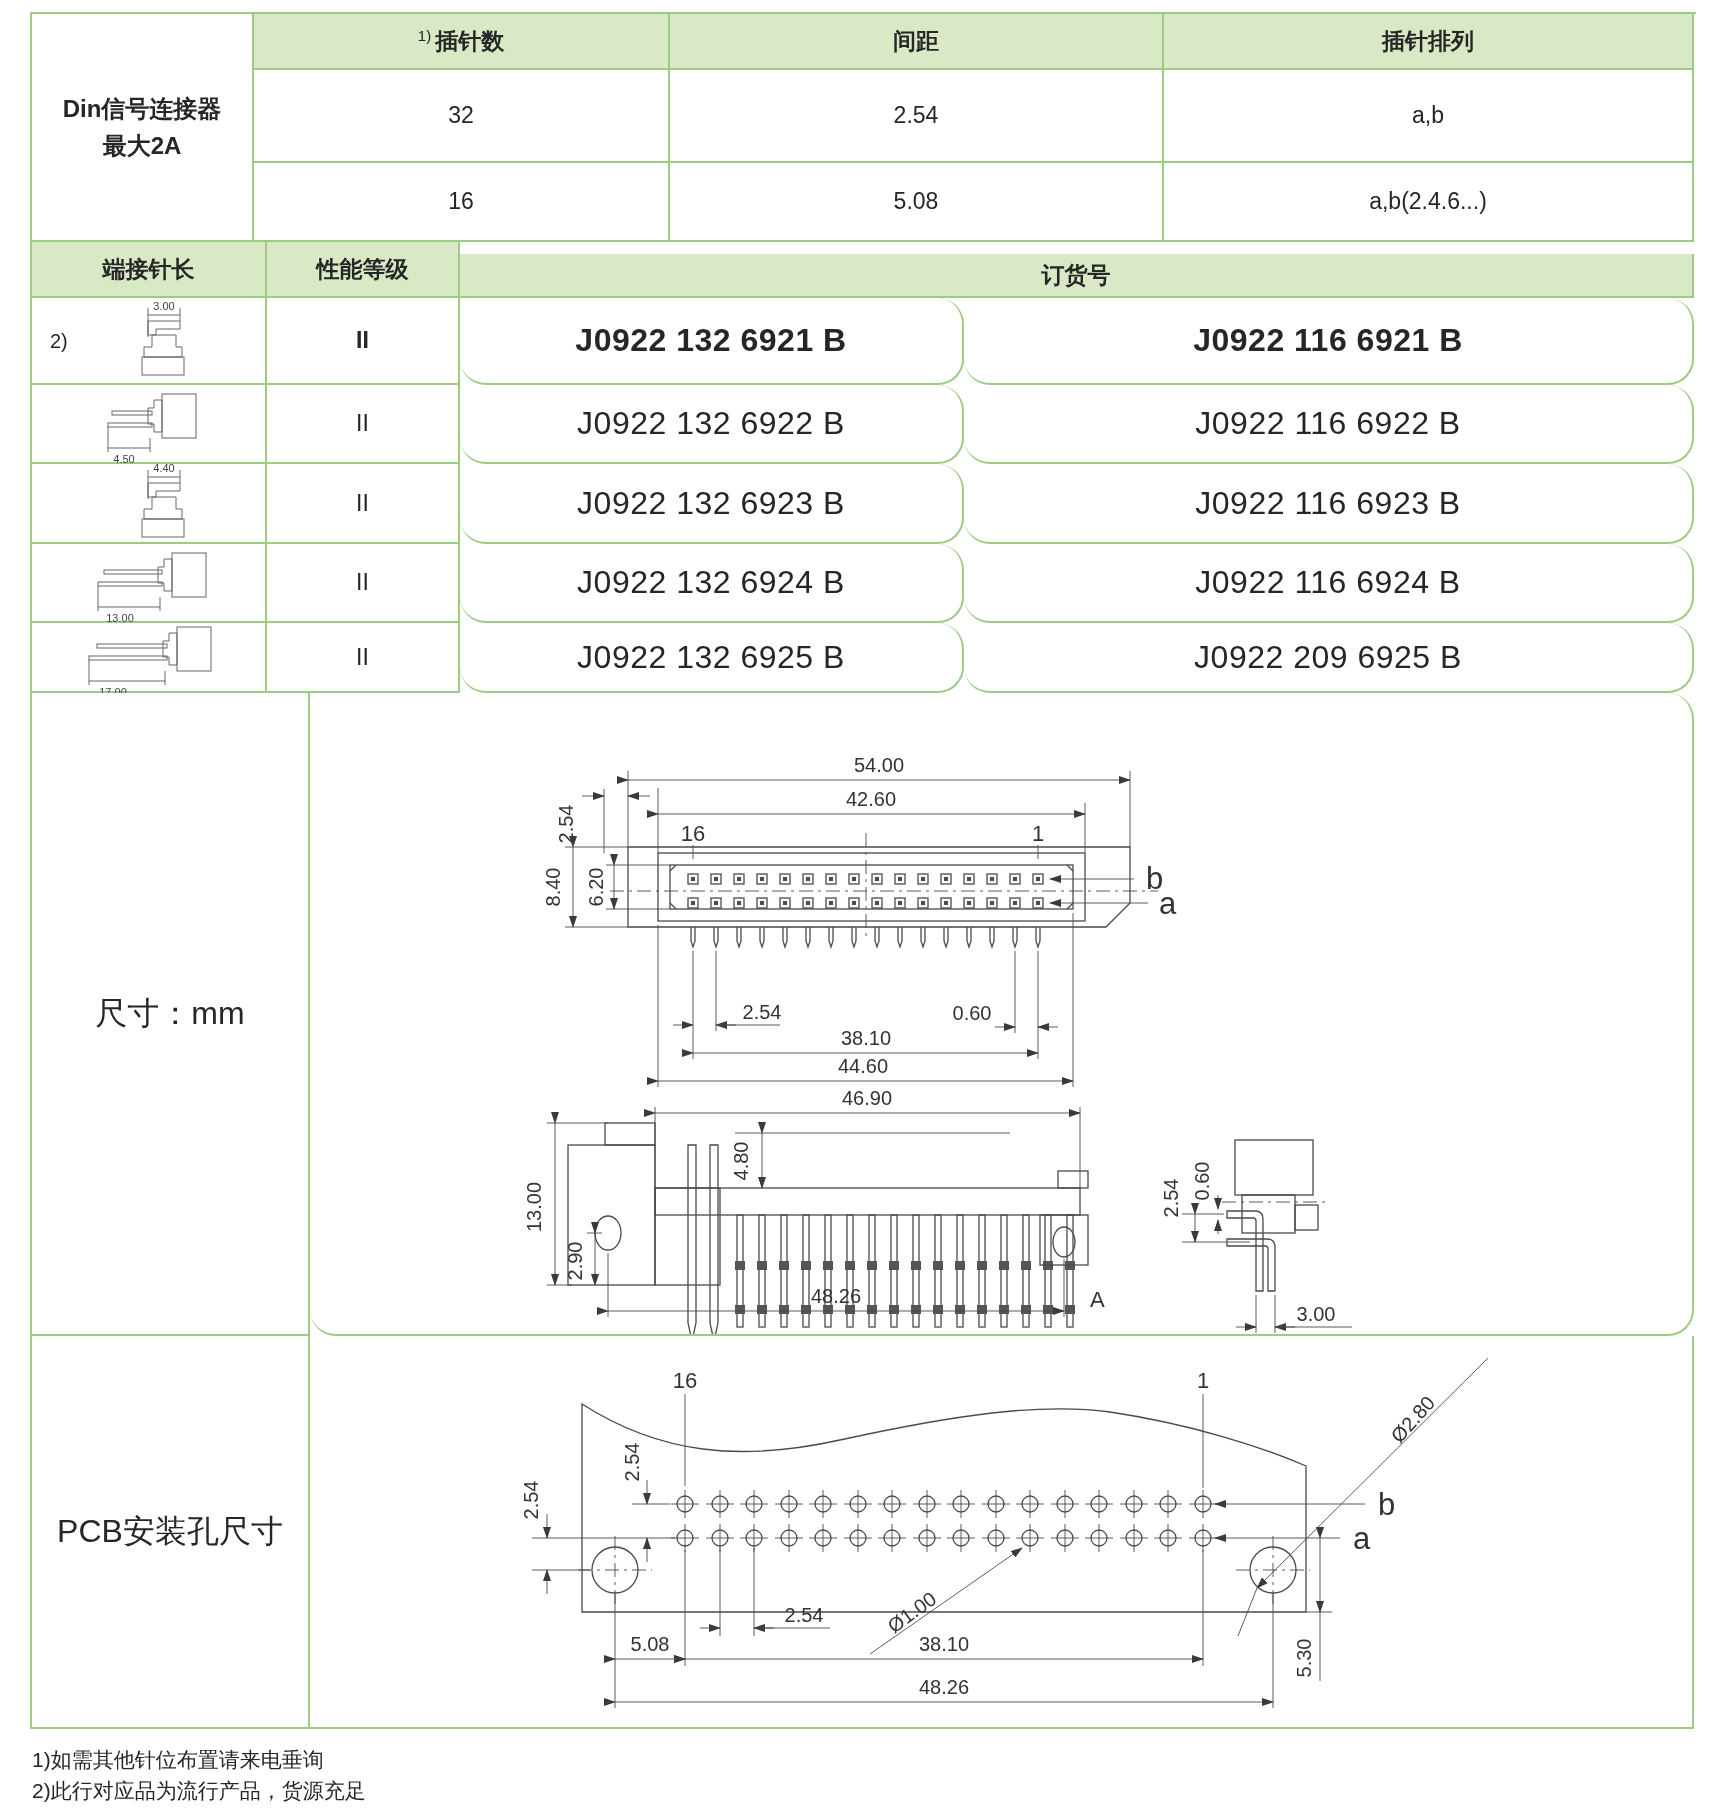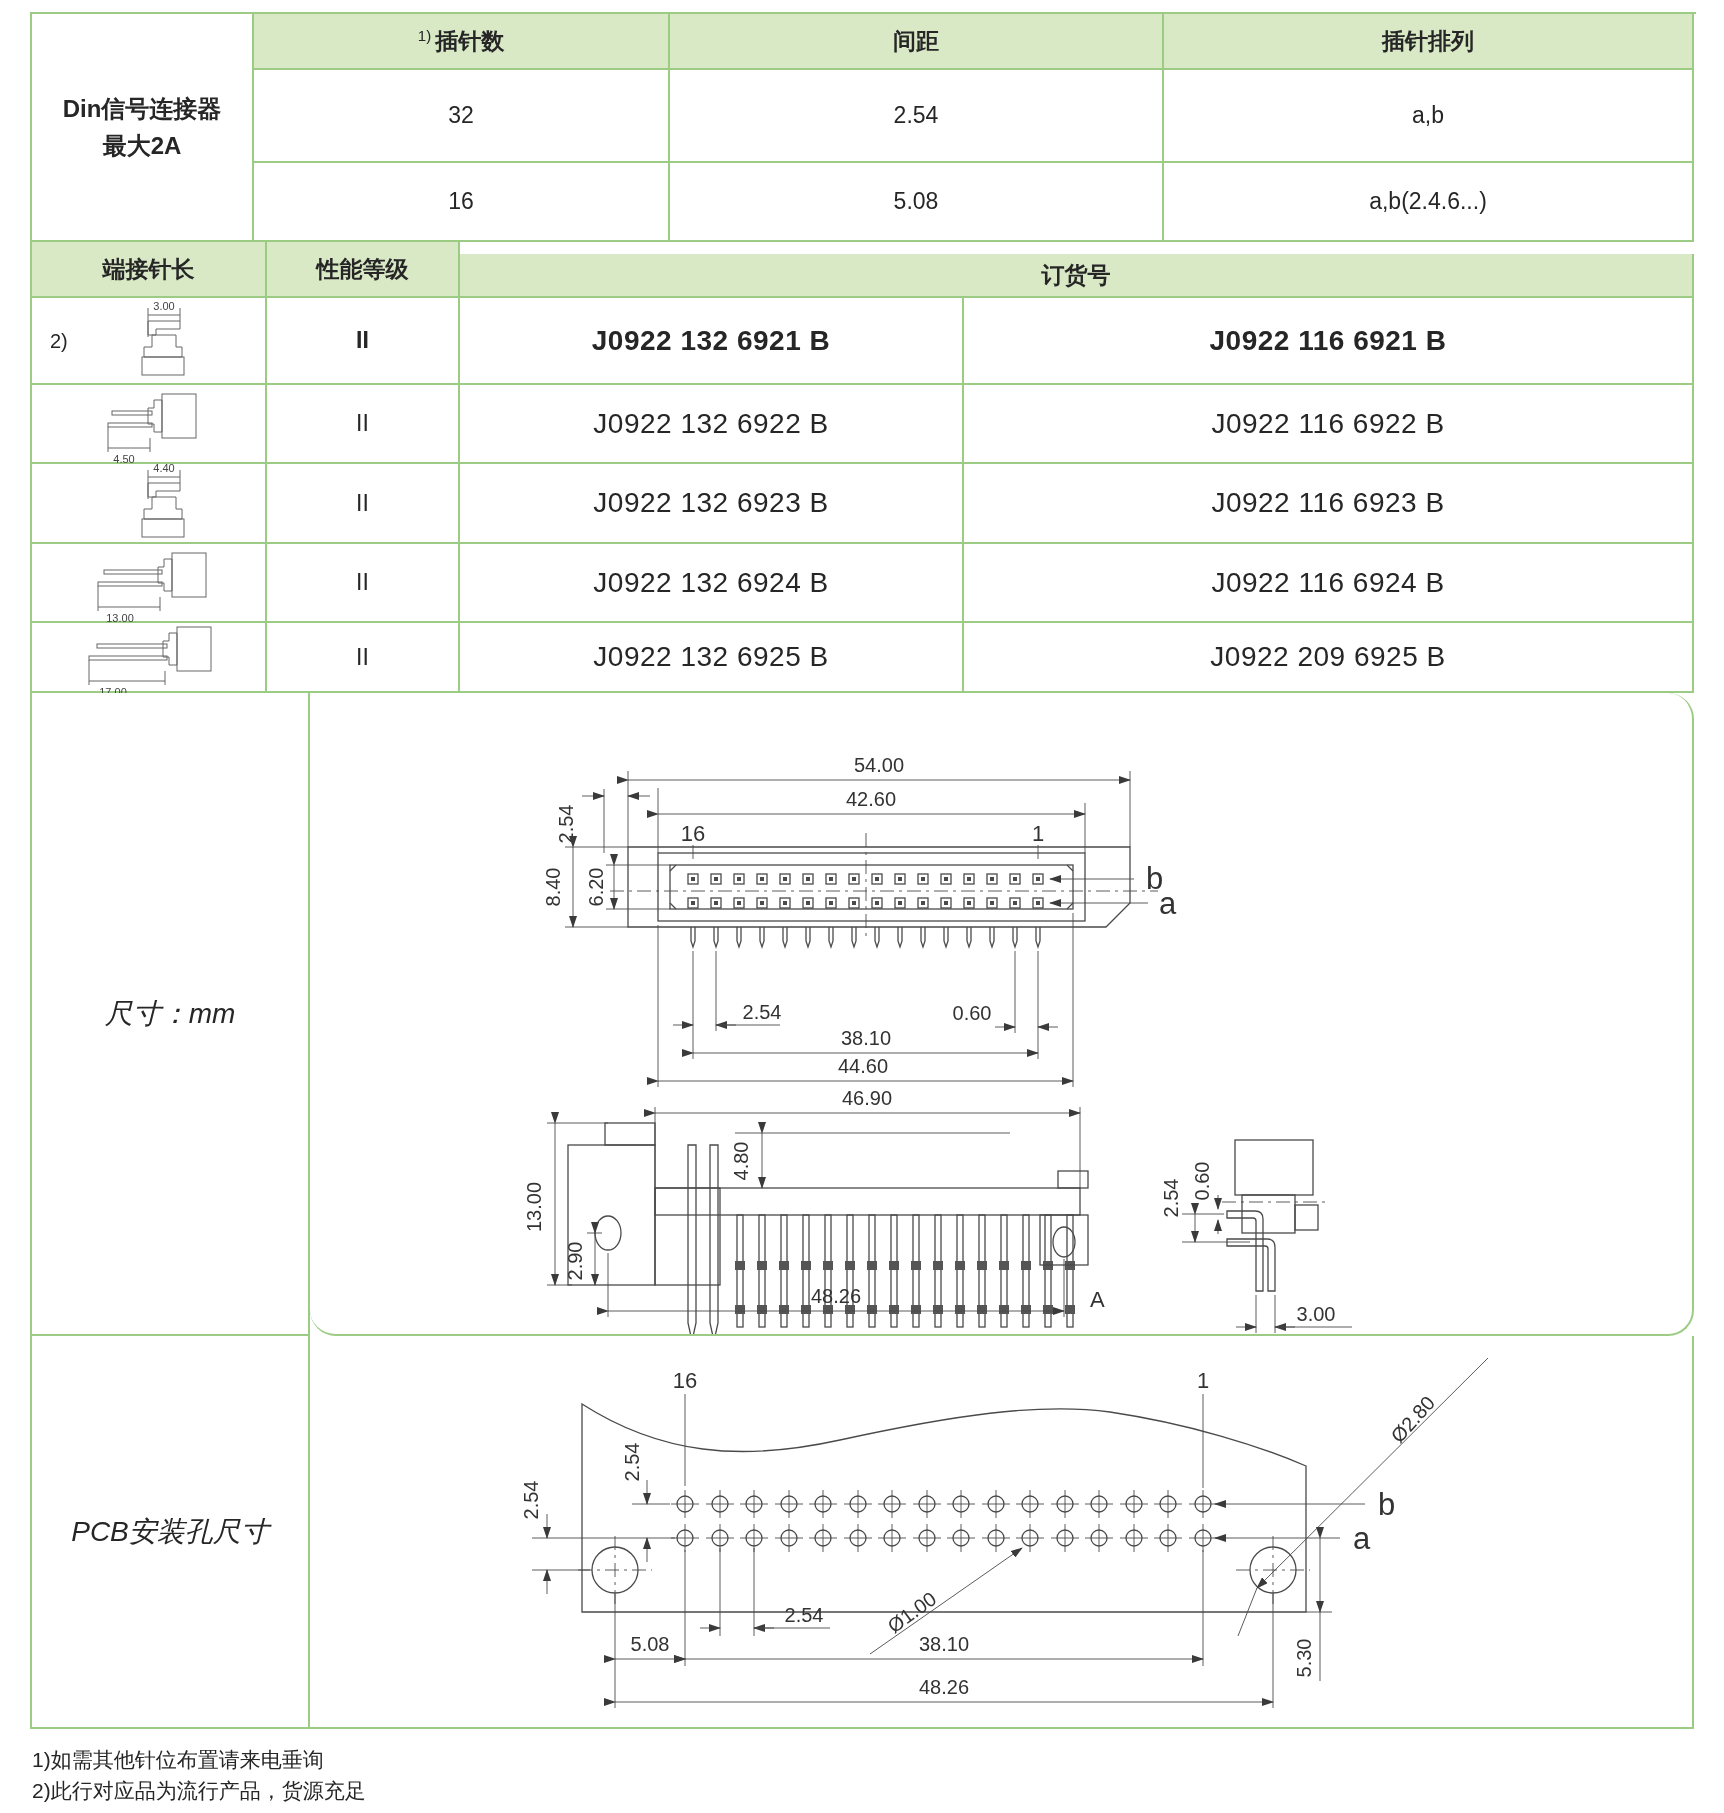--- a/index.html
+++ b/index.html
@@ -13,26 +13,26 @@
     border-left:2px solid #9ccc84; border-top:2px solid #9ccc84;
   }
   .band { display:grid; }
   .cell {
     border-right:2px solid #9ccc84; border-bottom:2px solid #9ccc84;
     display:flex; align-items:center; justify-content:center;
     background:#fff; position:relative;
   }
   .hdr { background:#d9e9c6; font-weight:bold; font-size:23px; }
   .val { font-size:23px; }
-  .order { font-size:28px; letter-spacing:0.5px; }
+  .order { font-size:32px; letter-spacing:0.5px;border-radius:26px; }
   .bold { font-weight:bold; }
   .product { flex-direction:column; font-size:24px; font-weight:bold; line-height:1.55; }
   .supref { font-size:15px; font-weight:normal; margin-right:4px; position:relative; top:-6px; }
   .notemark { position:absolute; left:18px; top:50%; transform:translateY(-50%); font-size:20px; }
-  .seclabel { font-size:28px;font-style:italic; }
+  .seclabel { font-size:32px; }
   .footnotes { position:absolute; left:32px; top:1744px; font-size:21px; line-height:31px; }
   
   svg { display:block; }
   .draw path, .draw rect, .draw line, .draw circle, .draw ellipse, .draw polyline, .draw use {
     stroke:#4a4a4a; fill:none; stroke-width:1.3;
   }
   .draw .thin  { stroke-width:0.9; }
   .draw .dash  { stroke-dasharray:14 5 3 5; stroke-width:0.9; }
   .draw text { fill:#333; stroke:none; font-size:20px; font-family:"Liberation Sans",sans-serif; }
   .draw .md  { font-size:22px; }

